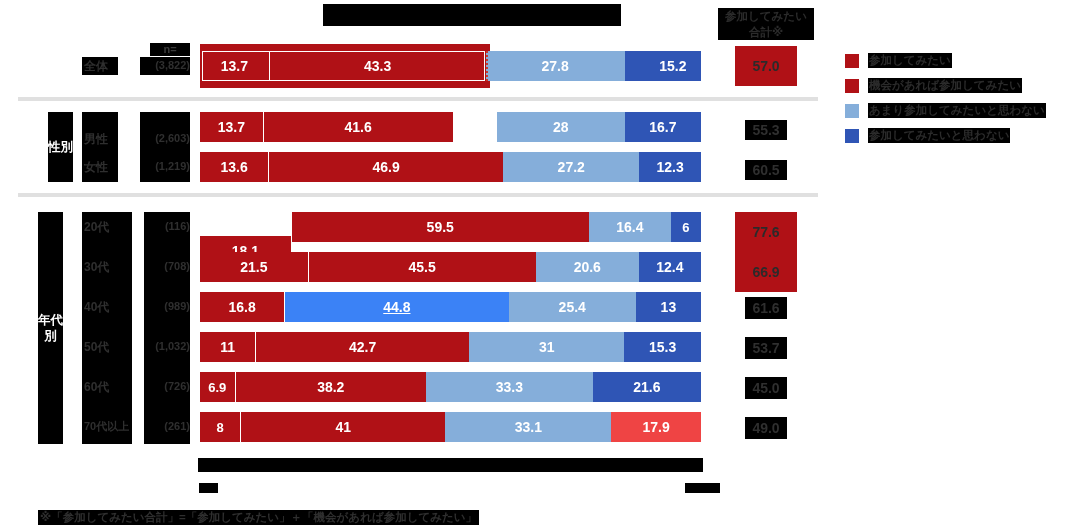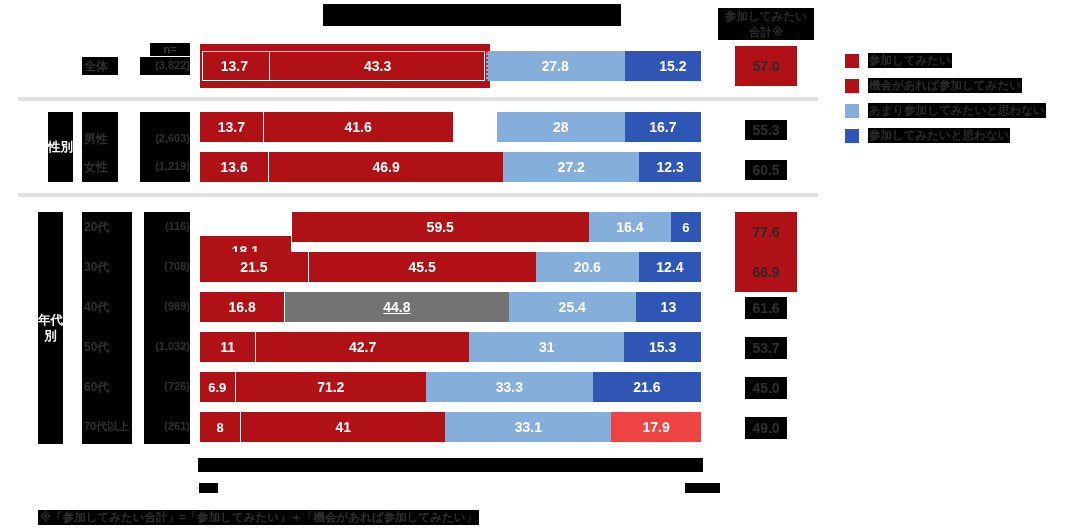--- a/index.html
+++ b/index.html
@@ -233,35 +233,35 @@
 
   <div class="bar-row" style="left:200px; top:252px; width:501px; height:30px;">
     <div class="seg" style="width:21.5%; background:#b01116;">21.5</div>
     <div class="seg sep" style="width:45.5%; background:#b01116;">45.5</div>
     <div class="seg" style="width:20.6%; background:#85aeda;">20.6</div>
     <div class="seg" style="width:12.4%; background:#2f55b5;">12.4</div>
   </div>
 
   <div class="bar-row" style="left:200px; top:292px; width:501px; height:30px;">
     <div class="seg" style="width:16.8%; background:#b01116;">16.8</div>
-    <div class="seg sep" style="width:44.8%; background:#737373;text-decoration:underline;">44.8</div>
+    <div class="seg sep" style="width:44.8%; background:#3b82f6;text-decoration:underline;">44.8</div>
     <div class="seg" style="width:25.4%; background:#85aeda;">25.4</div>
     <div class="seg" style="width:13.0%; background:#2f55b5;">13</div>
   </div>
 
   <div class="bar-row" style="left:200px; top:332px; width:501px; height:30px;">
     <div class="seg" style="width:11.0%; background:#b01116;">11</div>
     <div class="seg sep" style="width:42.7%; background:#b01116;">42.7</div>
     <div class="seg" style="width:31.0%; background:#85aeda;">31</div>
     <div class="seg" style="width:15.3%; background:#2f55b5;">15.3</div>
   </div>
 
   <div class="bar-row" style="left:200px; top:372px; width:501px; height:30px;">
     <div class="seg" style="width:6.9%; background:#b01116; font-size:13px;">6.9</div>
-    <div class="seg sep" style="width:38.2%; background:#b01116;">71.2</div>
+    <div class="seg sep" style="width:38.2%; background:#b01116;">38.2</div>
     <div class="seg" style="width:33.3%; background:#85aeda;">33.3</div>
     <div class="seg" style="width:21.6%; background:#2f55b5;">21.6</div>
   </div>
 
   <div class="bar-row" style="left:200px; top:412px; width:501px; height:30px;">
     <div class="seg" style="width:8.0%; background:#b01116; font-size:13px;">8</div>
     <div class="seg sep" style="width:41.0%; background:#b01116;">41</div>
     <div class="seg" style="width:33.1%; background:#85aeda;">33.1</div>
     <div class="seg" style="width:17.9%; background:#ef4444;">17.9</div>
   </div>

